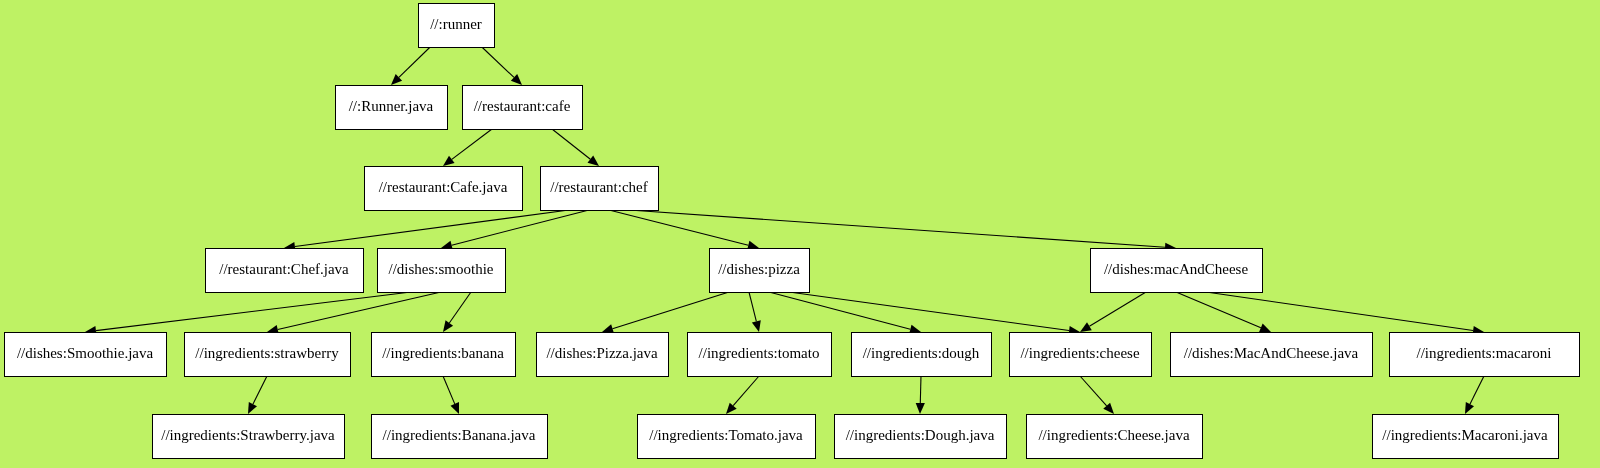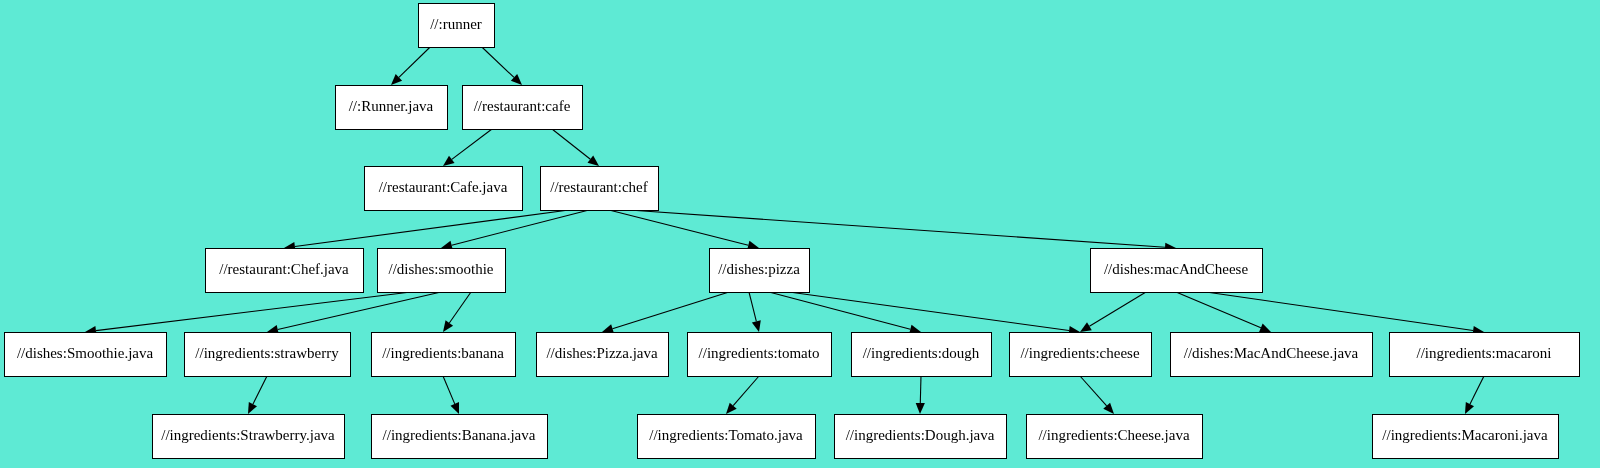--- a/index.html
+++ b/index.html
@@ -4,21 +4,21 @@
 <style>
   html, body {
     margin: 0;
     padding: 0;
     background: #ffffff;
   }
   #graph-canvas {
     position: relative;
     width: 1600px;
     height: 468px;
-    background: #5eead4;
+    background: #bef264;
     overflow: hidden;
     font-family: "Liberation Serif", "DejaVu Serif", serif;
   }
   svg.graph-svg {
     position: absolute;
     left: 0;
     top: 0;
     width: 1600px;
     height: 468px;
   }

